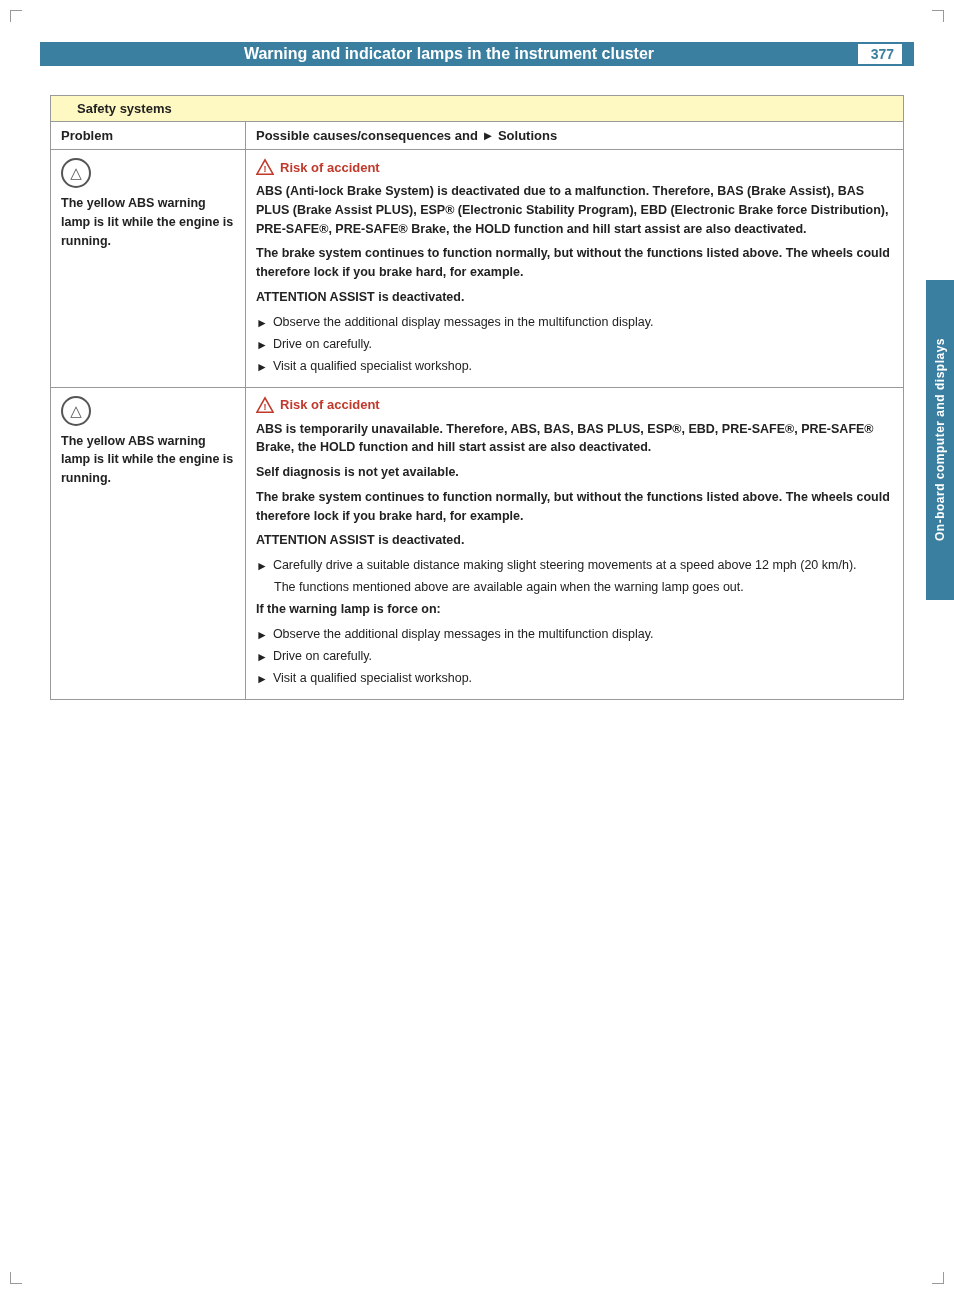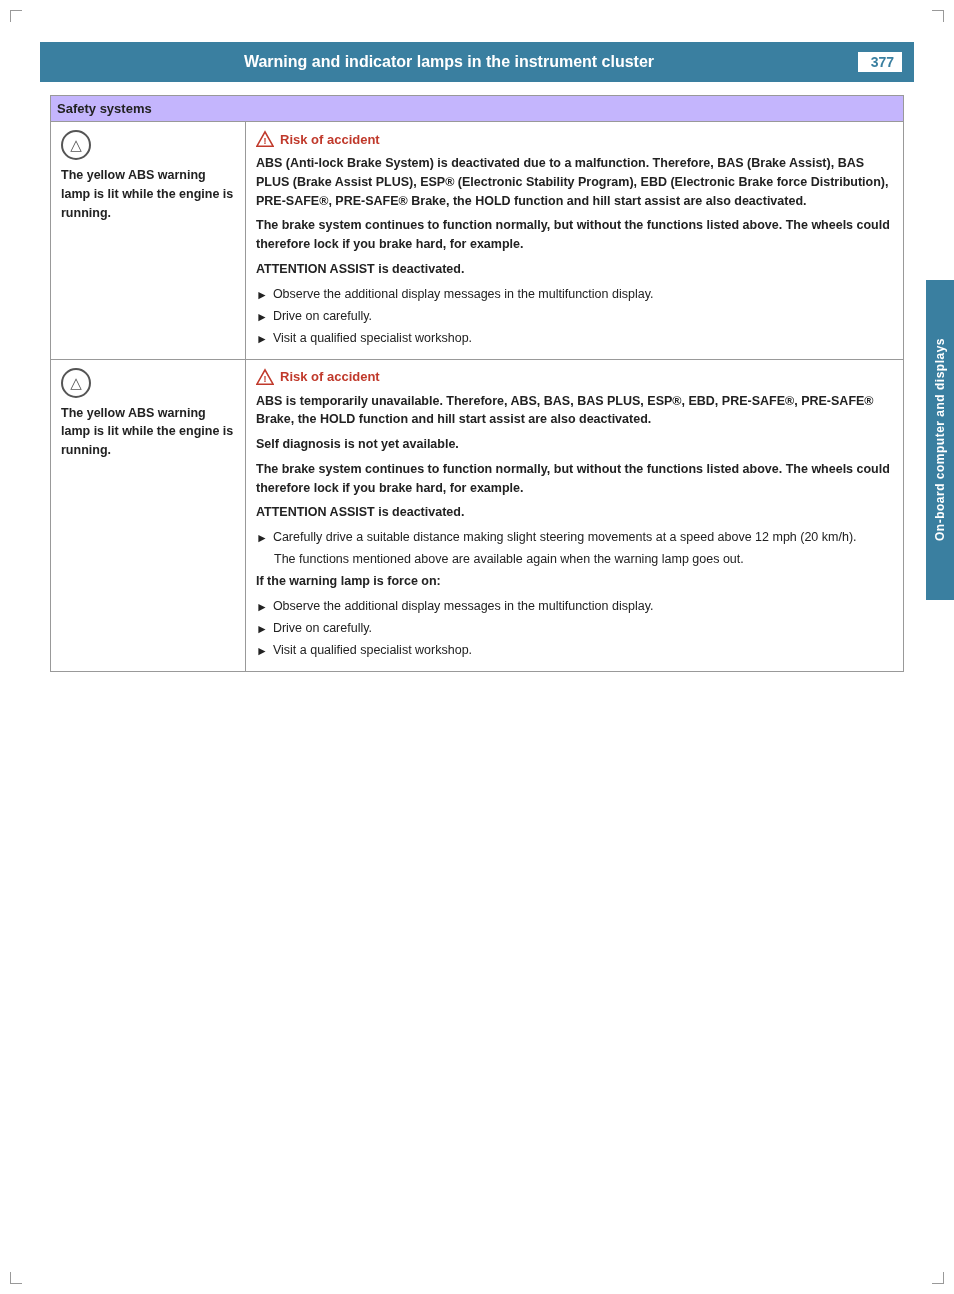--- a/index.html
+++ b/index.html
@@ -25,21 +25,21 @@
     .corner-tr { top: 10px; right: 10px; border-width: 1px 1px 0 0; }
     .corner-bl { bottom: 10px; left: 10px; border-width: 0 0 1px 1px; }
     .corner-br { bottom: 10px; right: 10px; border-width: 0 1px 1px 0; }
 
     
     .header-bar {
       position: absolute;
       top: 42px;
       left: 40px;
       right: 40px;
-      height: 40px;
+      height: 24px;
       background: #3a7fa0;
       display: flex;
       align-items: center;
       justify-content: space-between;
       padding: 0 12px 0 0;
     }
     .header-title {
       color: #ffffff;
       font-size: 16px;
       font-weight: bold;
@@ -90,24 +90,24 @@
     }
 
     
     .safety-table {
       width: 100%;
       border-collapse: collapse;
       border: 1px solid #999;
     }
 
     .table-section-header {
-      background: #c4b5fd;
+      background: #fef9c3;
       font-weight: bold;
       font-size: 13px;
-      padding: 5px 6px;
+      padding: 5px 26px;
       border: 1px solid #999;
     }
 
     .col-header-row td {
       border: 1px solid #999;
       padding: 6px 10px;
       font-weight: bold;
       font-size: 13px;
       vertical-align: top;
       background: #fff;
@@ -207,20 +207,26 @@
 </div>
 
 <div class="main-content">
   <table class="safety-table">
 
     <tbody>
         <tr>
       <td colspan="2" class="table-section-header">Safety systems</td>
     </tr>
 
+    <tr class="col-header-row">
+      <td class="col-problem">Problem</td>
+      <td class="col-causes">
+        <span>Possible causes/consequences and ► Solutions</span>
+      </td>
+    </tr>
 
     <tr class="data-row">
       <td class="col-problem">
         <div class="icon-circle">
           <span>△</span>
         </div>
         <div class="body-text">The yellow ABS warning lamp is lit while the engine is running.</div>
       </td>
       <td class="col-causes">
         <div class="risk-header">

